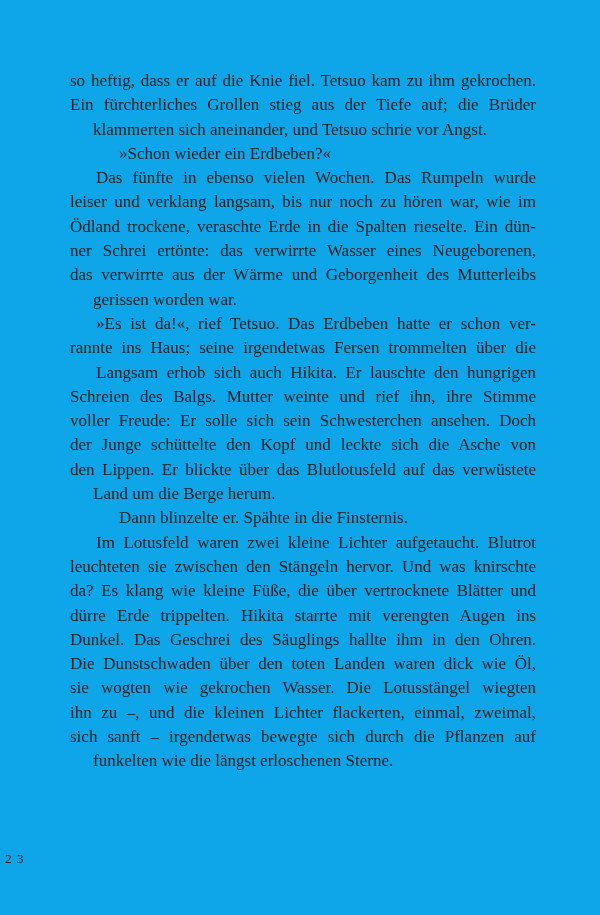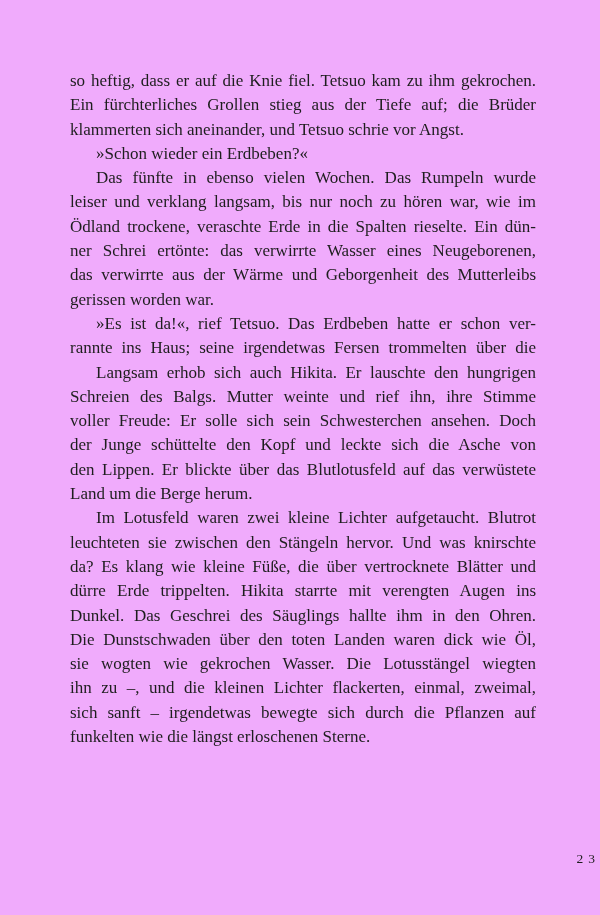--- a/index.html
+++ b/index.html
@@ -4,21 +4,21 @@
 <style>
   html, body {
     margin: 0;
     padding: 0;
     background: #ffffff;
   }
   .page {
     position: relative;
     width: 600px;
     height: 915px;
-    background: #f0abfc;
+    background: #0ea5e9;
     overflow: hidden;
     font-family: "Liberation Serif", "DejaVu Serif", serif;
     color: #1e1e1e;
   }
   .text-block {
     position: absolute;
     left: 70px;
     top: 69px;
     width: 466px;
     font-size: 17px;
@@ -26,30 +26,31 @@
     -webkit-font-smoothing: antialiased;
   }
   .paragraph { margin: 0; padding: 0; }
   .line {
     text-align: justify;
     text-align-last: justify;
   }
   .line.last {
     text-align: left;
     text-align-last: left;
+    margin-left: 23px;
   }
   .line.indent {
     text-indent: 26px;
   }
   .page-number {
     position: absolute;
     left: 0;
     top: 851px;
     width: 600px;
-    text-align: right;
+    text-align: left;
     font-size: 13.5px;
     letter-spacing: 5px;
     text-indent: 5px;
     color: #1c1c1c;
   }
 </style>
 </head>
 <body>
 
 <div class="page">
@@ -76,20 +77,23 @@
       </div>
       <div class="paragraph">
         <div class="line indent">Langsam erhob sich auch Hikita. Er lauschte den hungrigen</div>
         <div class="line">Schreien des Balgs. Mutter weinte und rief ihn, ihre Stimme</div>
         <div class="line">voller Freude: Er solle sich sein Schwesterchen ansehen. Doch</div>
         <div class="line">der Junge schüttelte den Kopf und leckte sich die Asche von</div>
         <div class="line">den Lippen. Er blickte über das Blutlotusfeld auf das verwüstete</div>
         <div class="line last">Land um die Berge herum.</div>
       </div>
       <div class="paragraph">
+        <div class="line last indent">Dann blinzelte er. Spähte in die Finsternis.</div>
+      </div>
+      <div class="paragraph">
         <div class="line indent">Im Lotusfeld waren zwei kleine Lichter aufgetaucht. Blutrot</div>
         <div class="line">leuchteten sie zwischen den Stängeln hervor. Und was knirschte</div>
         <div class="line">da? Es klang wie kleine Füße, die über vertrocknete Blätter und</div>
         <div class="line">dürre Erde trippelten. Hikita starrte mit verengten Augen ins</div>
         <div class="line">Dunkel. Das Geschrei des Säuglings hallte ihm in den Ohren.</div>
         <div class="line">Die Dunstschwaden über den toten Landen waren dick wie Öl,</div>
         <div class="line">sie wogten wie gekrochen Wasser. Die Lotusstängel wiegten</div>
         <div class="line">ihn zu –, und die kleinen Lichter flackerten, einmal, zweimal,</div>
         <div class="line">sich sanft – irgendetwas bewegte sich durch die Pflanzen auf</div>
         <div class="line last">funkelten wie die längst erloschenen Sterne.</div>

